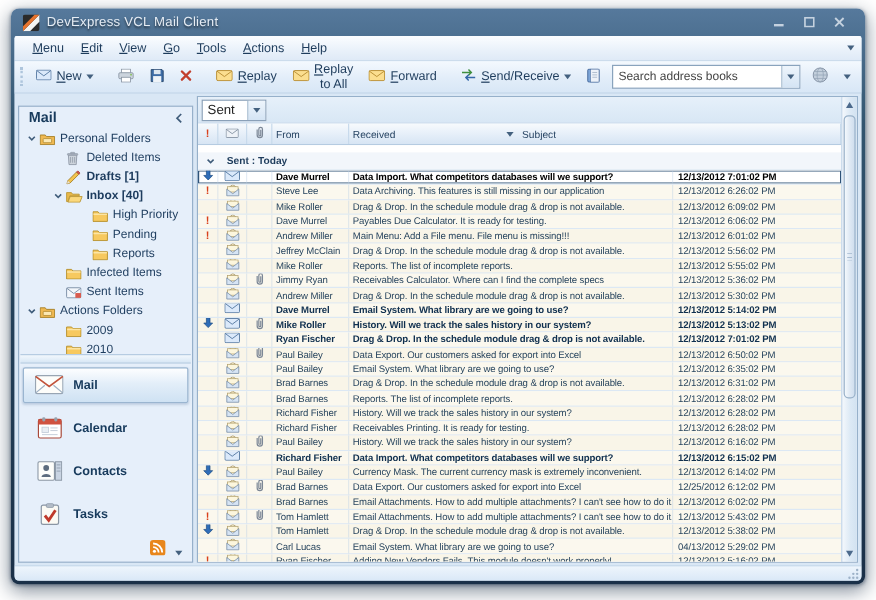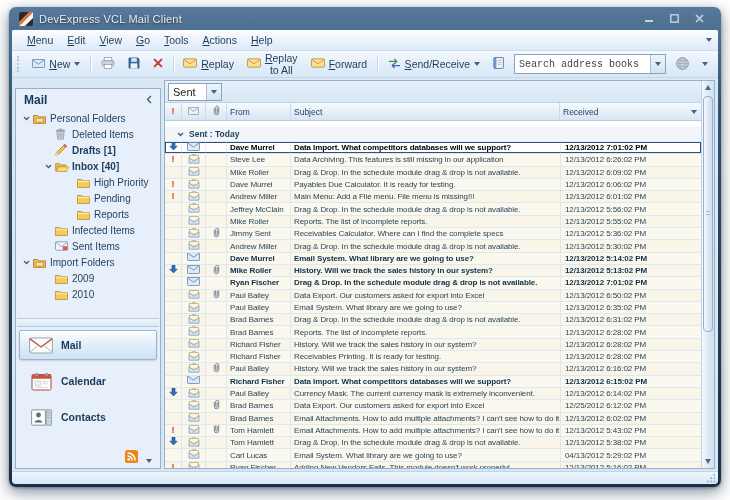--- a/index.html
+++ b/index.html
@@ -26,21 +26,21 @@
   .u1::first-letter{text-decoration:underline;}
   .mb-spacer{flex:1;}
   
   .toolbar{height:26px;background:linear-gradient(#f4f9fe,#e2edf9 55%,#d8e7f6);border-bottom:1px solid #c3d6ea;
     display:flex;align-items:center;padding:0 4px;font-size:10.5px;color:#1e3c5c;gap:1px;}
   .grip{width:5px;height:16px;border-left:2px dotted #aec5dc;margin:0 4px 0 1px;}
   .tbtn{display:inline-flex;align-items:center;gap:4px;background:transparent;border:1px solid transparent;border-radius:2px;
     padding:2px 5px;font:inherit;color:inherit;cursor:default;}
   .tsep{width:1px;height:18px;background:#c3d6ea;margin:0 3px;box-shadow:1px 0 0 #fff;}
   .dda{width:0;height:0;border-left:3px solid transparent;border-right:3px solid transparent;border-top:4px solid #44617f;display:inline-block;}
-  .searchbox{display:inline-flex;align-items:center;background:#fff;border:1px solid #89a3bd;height:18px;width:168px;margin:4px 3px;font-family:Liberation Mono, monospace;}
+  .searchbox{display:inline-flex;align-items:center;background:#fff;border:1px solid #89a3bd;height:18px;width:168px;margin:4px 3px;}
   .searchbox input{flex:1;border:0;outline:none;font-family:inherit;font-size:10px;color:#333;padding:0 4px;min-width:0;background:transparent;}
   .searchbox input::placeholder{color:#444;opacity:1;}
   .combo-btn{width:14px;height:100%;display:inline-flex;align-items:center;justify-content:center;
     background:linear-gradient(#eef5fc,#d4e4f4);border-left:1px solid #a9bed2;}
   
   .content{flex:1;display:flex;padding:2px 3px;min-height:0;}
   
   .sidebar{width:146px;background:#e6effa;border:1px solid #96b0ca;display:flex;flex-direction:column;box-sizing:border-box;margin-top:8px;}
   .sb-header{height:21px;display:flex;align-items:center;padding:0 6px 0 8px;font-size:12px;font-weight:bold;color:#173a5c;}
   .sb-header .sp{flex:1;}
@@ -72,21 +72,21 @@
   .hc{display:flex;align-items:center;padding-left:3px;border-right:1px solid #c8daec;box-sizing:border-box;position:relative;}
   .h-pri{width:17px;justify-content:center;padding-left:0;}
   .h-env{width:24px;justify-content:center;padding-left:0;}
   .h-clip{width:21px;justify-content:center;padding-left:0;}
   .h-from{width:64px;}
   .h-subj{flex:1;min-width:0;}
   .h-recv{width:141px;border-right:0;}
   .h-recv .dda{position:absolute;right:4px;top:7px;}
   .pri{color:#d9401c;font-weight:bold;font-size:9px;line-height:1;}
   .gspacer{height:6px;background:#fff;}
-  .grouprow{height:14px;display:flex;align-items:center;gap:5px;padding-left:12px;background:#f2f6fb;
+  .grouprow{height:14px;display:flex;align-items:center;gap:10px;padding-left:7px;background:#f2f6fb;
     font-size:8.5px;font-weight:bold;color:#1e3c5c;border-bottom:1px solid #e2ebf4;}
   .rows{flex:1;overflow:hidden;background:#fdfdfa;}
   .row{display:flex;height:12.3px;box-sizing:border-box;border-bottom:1px solid #dce8f4;
     font-size:8px;color:#29465f;background:#f9f5e8;cursor:default;letter-spacing:-0.1px;}
   .row:nth-child(even){background:#fbf8ee;}
   .c{display:flex;align-items:center;overflow:hidden;white-space:nowrap;box-sizing:border-box;line-height:11px;}
   .c-pri{width:17px;justify-content:center;border-right:1px solid rgba(185,205,228,.38);}
   .c-env{width:24px;justify-content:center;border-right:1px solid rgba(185,205,228,.38);}
   .c-clip{width:21px;justify-content:center;border-right:1px solid rgba(185,205,228,.38);}
   .c-from{width:64px;padding-left:3px;border-right:1px solid rgba(185,205,228,.38);}
@@ -367,21 +367,21 @@
                   <svg width="7" height="5" viewBox="0 0 7 5">
                     <path d="M1 1l2.5 2.5L6 1" fill="none" stroke="#3f5c7a" stroke-width="1.3"></path>
                   </svg>
                 </span>
     <span class="tw-icon">
                   <svg width="13" height="11" viewBox="0 0 13 11">
                     <path d="M.5 2.5h4.2l1 1.3h6.8v6.7H.5z" fill="#f0b952" stroke="#a8832a" stroke-width=".8"></path>
                     <rect x="3" y="5.5" width="7" height="3.4" rx=".6" fill="#fde9b3" stroke="#a8832a" stroke-width=".6"></rect>
                   </svg>
                 </span>
-    <span class="tw-label">Import Folders</span>
+    <span class="tw-label">Actions Folders</span>
   </div>
               <div class="tree-item" style="padding-left: 26px;">
     <span class="tw-exp"></span>
     <span class="tw-icon">
                   <svg width="13" height="11" viewBox="0 0 13 11">
                     <path d="M.5 2.5h4.2l1 1.3h6.8v6.7H.5z" fill="#f7c95f" stroke="#b8922f" stroke-width=".8"></path>
                     <path d="M.9 4.6h11.2" stroke="#fce5a4" stroke-width="1.2"></path>
                   </svg>
                 </span>
     <span class="tw-label">2009</span>
@@ -430,20 +430,30 @@
     <span class="nav-icon">
                   <svg width="21" height="17" viewBox="0 0 21 17">
                     <rect x=".6" y=".8" width="13.8" height="15.4" rx="1.2" fill="#fdfdfa" stroke="#8a96a4" stroke-width="1"></rect>
                     <circle cx="7.5" cy="6" r="2.4" fill="#5d6c7e"></circle>
                     <path d="M3.6 13.6c0-3.4 7.8-3.4 7.8 0z" fill="#5d6c7e"></path>
                     <rect x="15.2" y=".8" width="5.2" height="15.4" fill="#c9d4e2" stroke="#8a96a4" stroke-width=".8"></rect>
                     <path d="M16.2 3.4h3.2M16.2 6h3.2M16.2 8.6h3.2" stroke="#94a2b2" stroke-width=".8"></path>
                   </svg>
                 </span>
     <span class="nav-label">Contacts</span>
+  </div>
+              <div class="nav-item">
+    <span class="nav-icon">
+                  <svg width="19" height="19" viewBox="0 0 19 19">
+                    <rect x="2.4" y="2" width="14.4" height="16" rx="1.6" fill="#fbfaf4" stroke="#8a96a4" stroke-width="1"></rect>
+                    <rect x="6.6" y=".7" width="6" height="3.2" rx="1" fill="#b3bcc7" stroke="#8a96a4" stroke-width=".6"></rect>
+                    <path d="M5.4 10.6l3.2 4 5.6-8.4" fill="none" stroke="#bf392b" stroke-width="2.4"></path>
+                  </svg>
+                </span>
+    <span class="nav-label">Tasks</span>
   </div>
             </div>
         <div class="sb-footer">
           <span class="rss">
                 <svg width="13" height="13" viewBox="0 0 13 13">
                   <rect width="13" height="13" rx="2.6" fill="#e8861c"></rect>
                   <circle cx="3.7" cy="9.4" r="1.3" fill="#fff"></circle>
                   <path d="M2.6 5.9a4.6 4.6 0 014.6 4.6M2.6 2.9a7.6 7.6 0 017.6 7.6" fill="none" stroke="#fff" stroke-width="1.5"></path>
                 </svg>
               </span>
@@ -474,26 +484,26 @@
                     </svg></span>
                 </span>
             <span class="hc h-clip">
                   <span><svg width="9" height="11" viewBox="0 0 9 11">
                       <path d="M2.3 3v4.6a2.2 2.2 0 004.4 0V2.6a1.5 1.5 0 00-3 0v4.8a.8.8 0 001.6 0V3.2" fill="none" stroke="#7c8796" stroke-width="1"></path>
                     </svg></span>
                 </span>
             <span class="hc h-from">
                   <span>From</span>
                 </span>
-            <span class="hc h-subj">
-                  <span>Subject</span>
-                </span>
             <span class="hc h-recv">
                   <span>Received</span>
                   <span class="dda"></span>
+                </span>
+            <span class="hc h-subj">
+                  <span>Subject</span>
                 </span>
           </div>
           <div class="gspacer"></div>
           <div class="grouprow">
             <span class="chev"><svg width="7" height="5" viewBox="0 0 7 5">
                     <path d="M1 1l2.5 2.5L6 1" fill="none" stroke="#3f5c7a" stroke-width="1.3"></path>
                   </svg></span>
             <span class="glabel">Sent : Today</span>
           </div>
           <div class="rows" id="rows">
@@ -611,21 +621,21 @@
                         <path d="M1 4.6L6 .8l5 3.8" fill="#e9ddb7" stroke="#a3946a" stroke-width=".7"></path>
                         <rect x="1.6" y="2.6" width="8.8" height="4.4" fill="#fcf6dd" stroke="#b3a26e" stroke-width=".6"></rect>
                         <path d="M1 4.6v5.6h10V4.6L6 8.4z" fill="#d6e4f4" stroke="#7d92ac" stroke-width=".7"></path>
                       </svg></span>
                   </span>
     <span class="c c-clip">
                     <span><svg width="9" height="11" viewBox="0 0 9 11">
                         <path d="M2.3 3v4.6a2.2 2.2 0 004.4 0V2.6a1.5 1.5 0 00-3 0v4.8a.8.8 0 001.6 0V3.2" fill="none" stroke="#7c8796" stroke-width="1"></path>
                       </svg></span>
                   </span>
-    <span class="c c-from">Jimmy Sent</span>
+    <span class="c c-from">Jimmy Ryan</span>
     <span class="c c-subj">Receivables Calculator. Where can I find the complete specs</span>
     <span class="c c-recv">12/13/2012 5:36:02 PM</span>
   </div>
                 <div class="row">
     <span class="c c-pri"></span>
     <span class="c c-env">
                     <span><svg width="12" height="11" viewBox="0 0 12 11">
                         <path d="M1 4.6L6 .8l5 3.8" fill="#e9ddb7" stroke="#a3946a" stroke-width=".7"></path>
                         <rect x="1.6" y="2.6" width="8.8" height="4.4" fill="#fcf6dd" stroke="#b3a26e" stroke-width=".6"></rect>
                         <path d="M1 4.6v5.6h10V4.6L6 8.4z" fill="#d6e4f4" stroke="#7d92ac" stroke-width=".7"></path>

